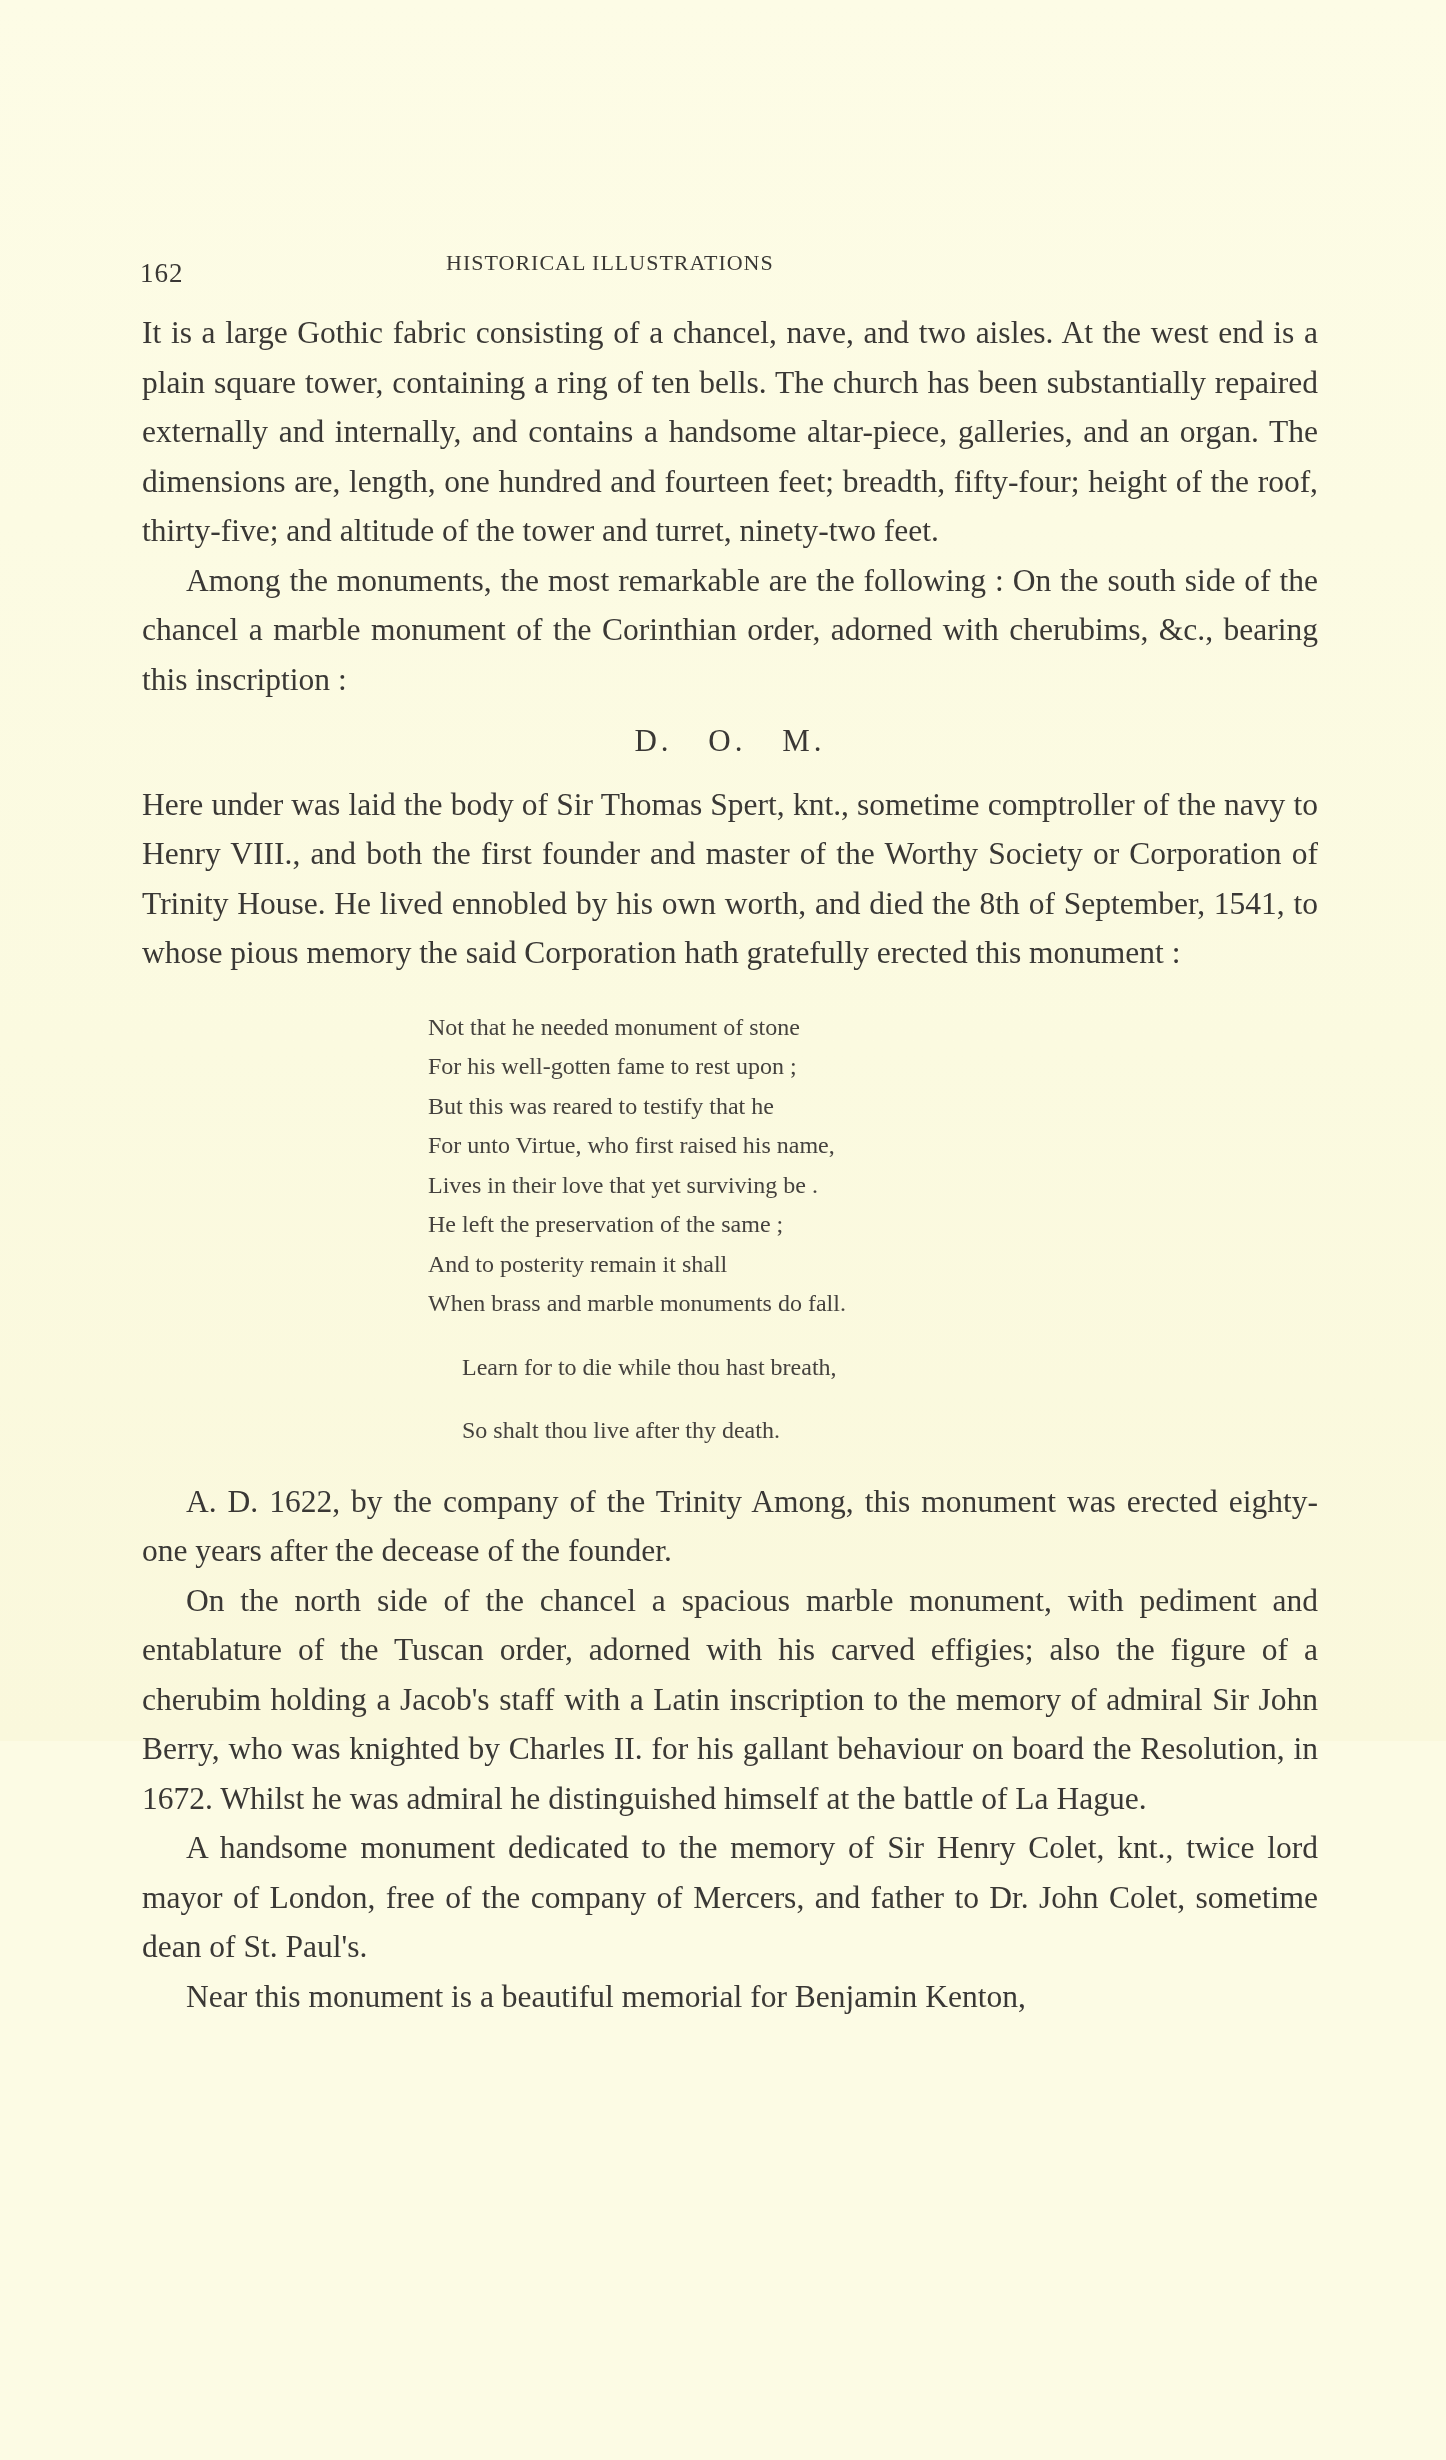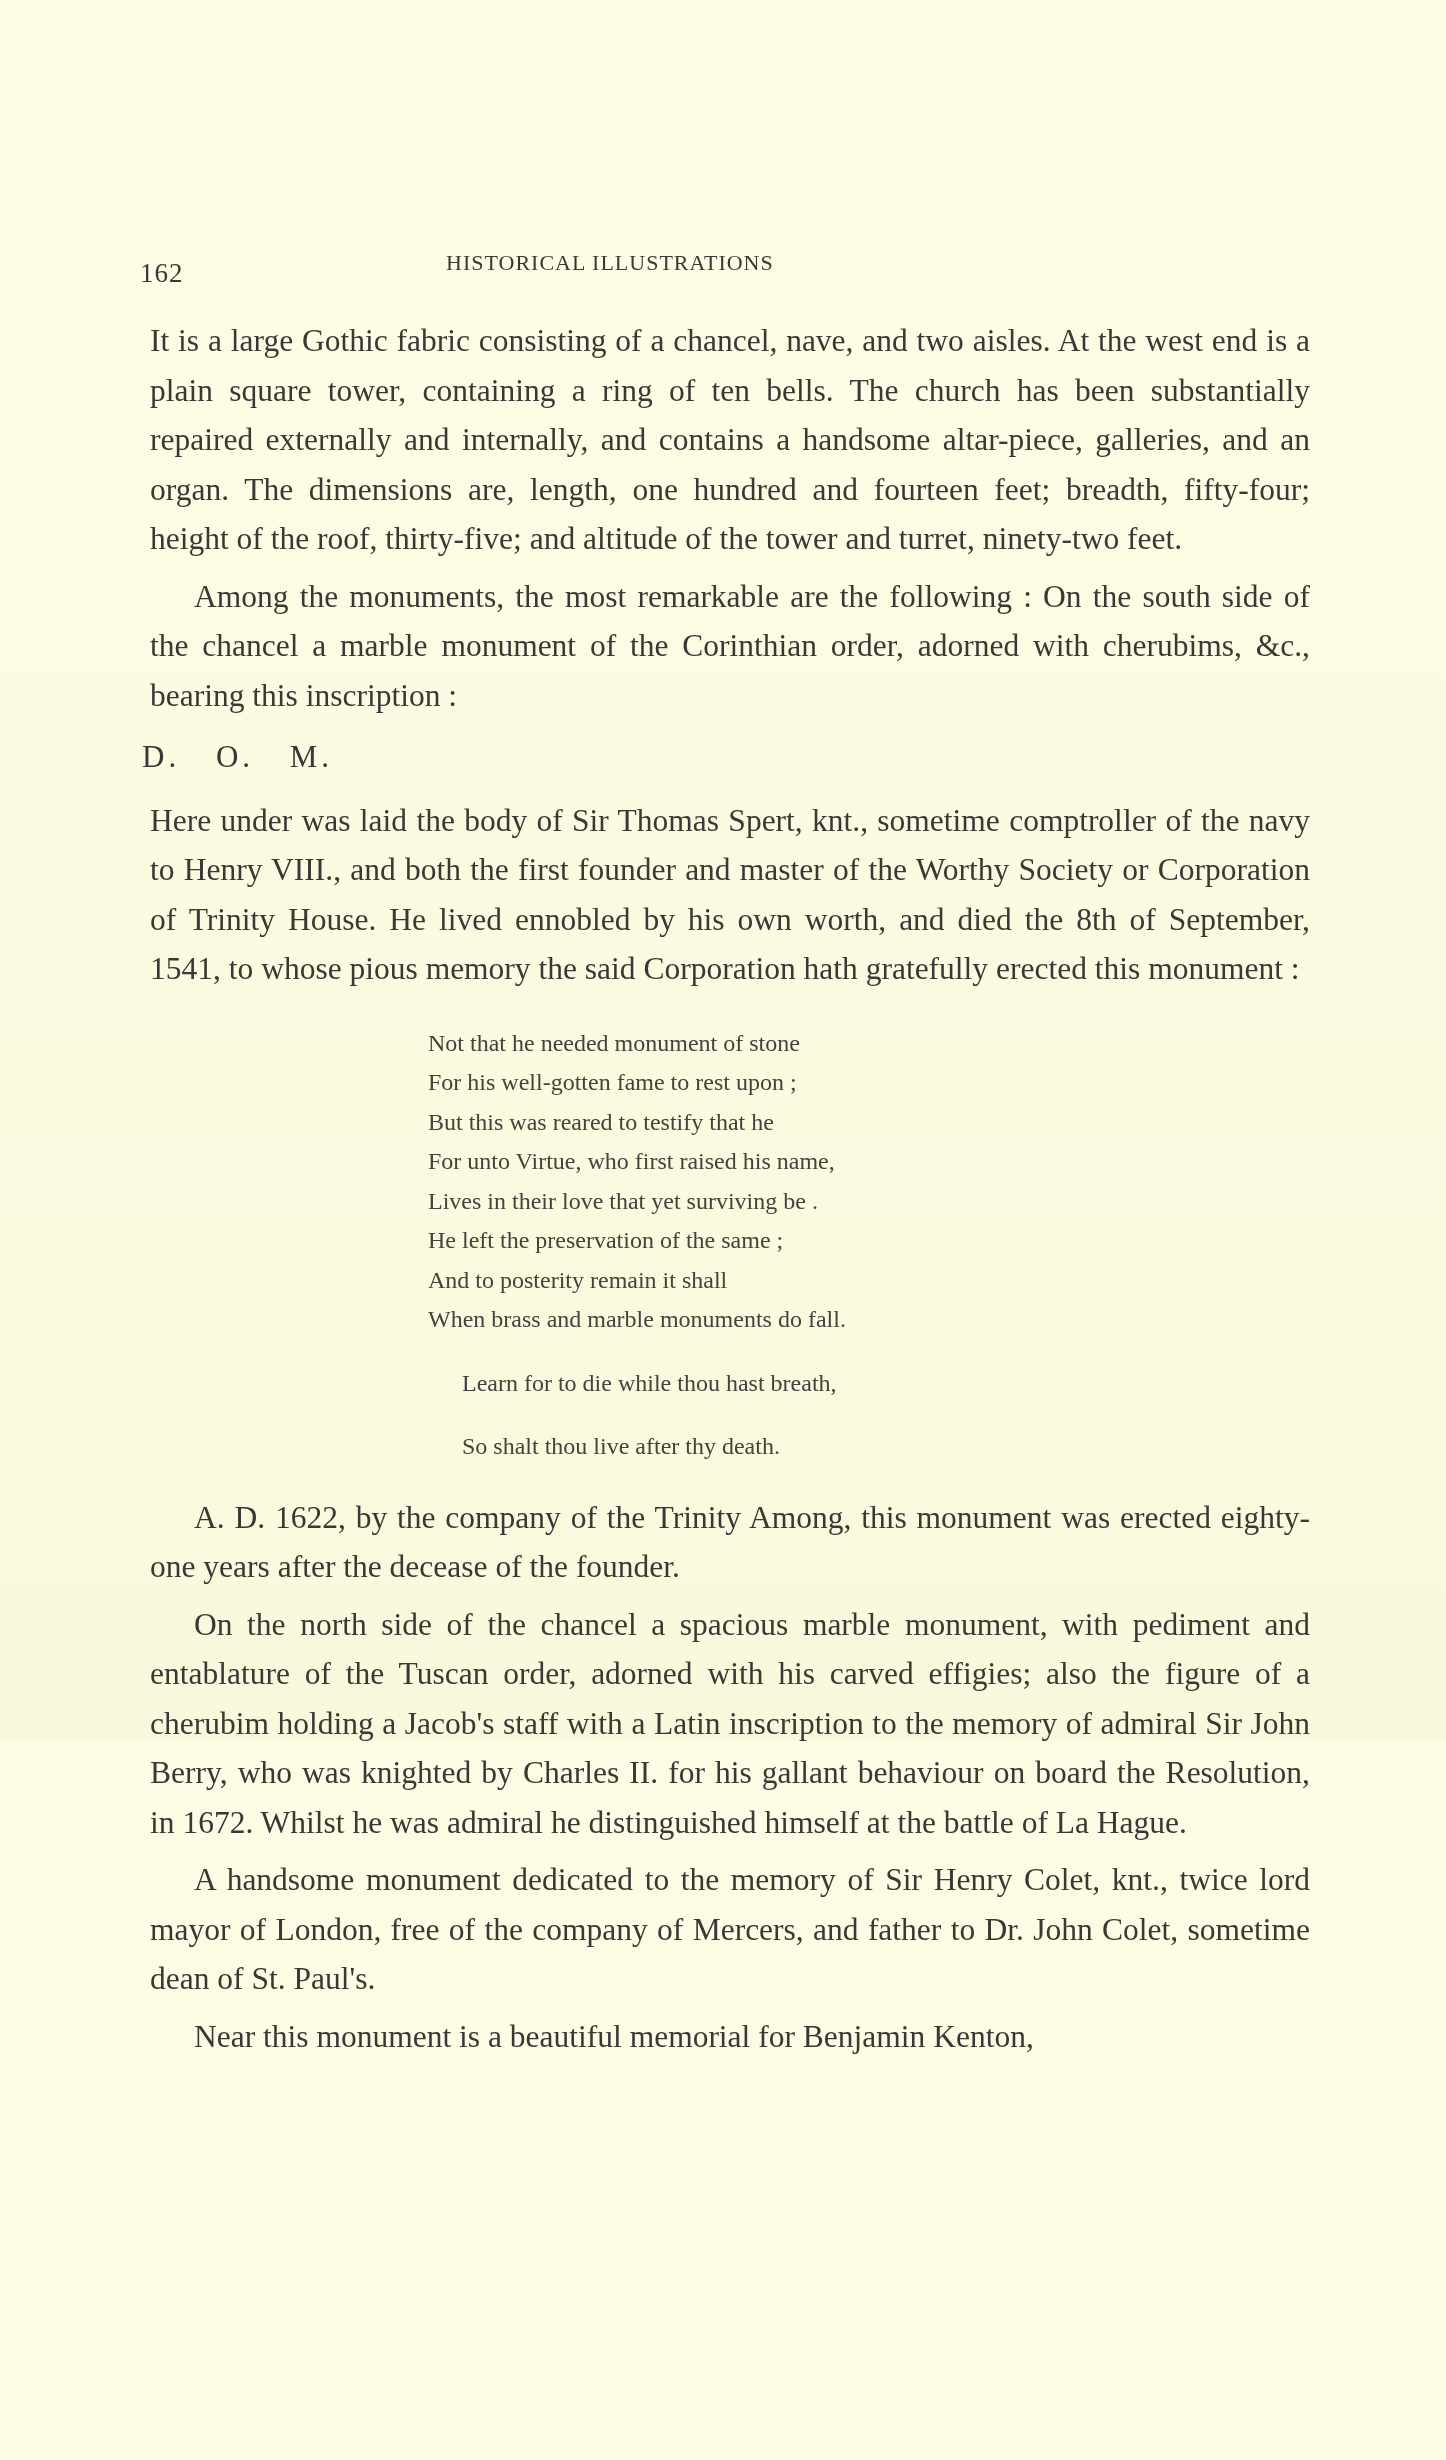--- a/index.html
+++ b/index.html
@@ -36,26 +36,27 @@
     letter-spacing: 1px;
   }
   .body-text {
     position: absolute;
     left: 142px; top: 308px;
     width: 1176px;
     font-size: 31.5px;
     line-height: 49.5px;
   }
   .para {
-    margin: 8px;
+    margin: 0;
     text-align: justify;
     text-align-last: left;
   }
   .para.indent { text-indent: 44px; }
   .dom {
+    text-align: center;
     margin: 12px 0 14px 0;
     font-size: 31px;
     letter-spacing: 4px;
     word-spacing: 24px;
   }
   .verse {
     margin: 30px 0 26px 286px;
     font-size: 24px;
     line-height: 39.5px;
     font-weight: normal;

